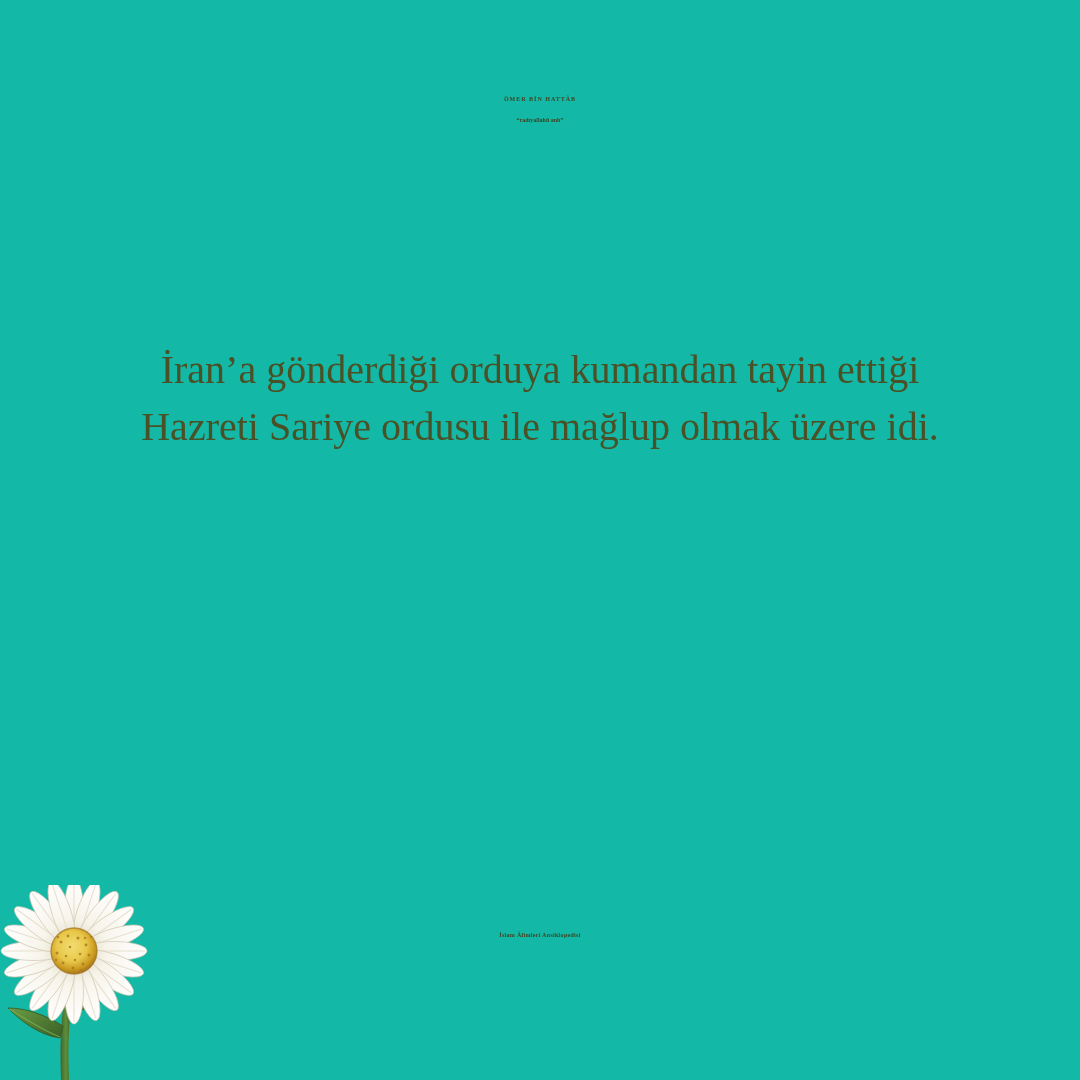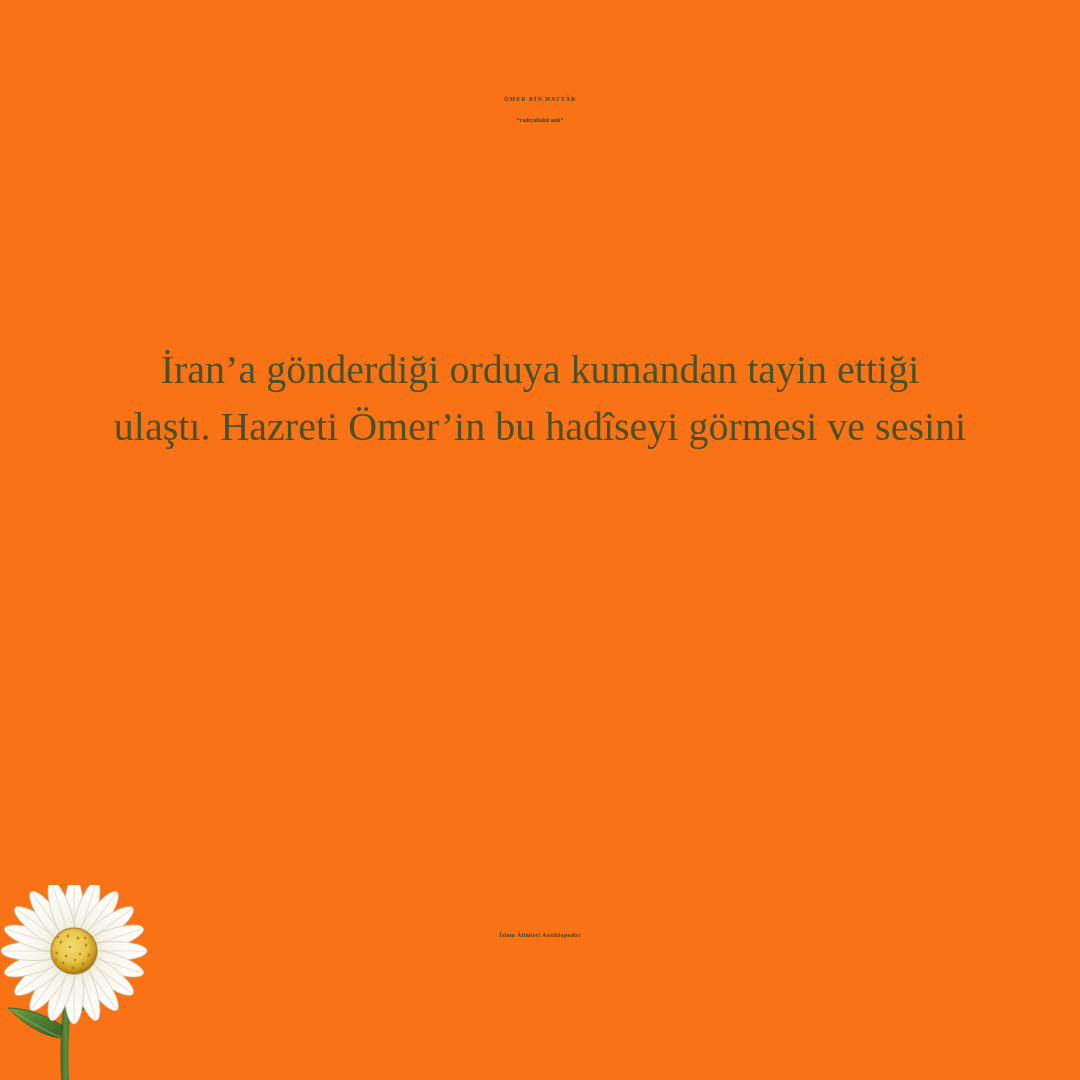--- a/index.html
+++ b/index.html
@@ -89,30 +89,30 @@
     left: -2px;
     bottom: 0;
     width: 190px;
     height: 195px;
     pointer-events: none;
   }
 </style>
 </head>
 <body>
 
-<div id="card" style="background: #f97316;">
+<div id="card" style="background: #14b8a6;">
 
   <div id="header">
     <h1 id="title" style="color: rgb(62, 69, 34); font-size: 6px;">ÖMER BİN HATTÂB</h1>
     <h2 id="subtitle" style="color: rgb(62, 69, 34); font-size: 6px;">“radıyallahü anh”</h2>
   </div>
 
   <div id="body-text" style="color: rgb(74, 81, 38);">
     <span class="line">İran’a gönderdiği orduya kumandan tayin ettiği</span>
-    <span class="line">ulaştı. Hazreti Ömer’in bu hadîseyi görmesi ve sesini</span>
+    <span class="line">Hazreti Sariye ordusu ile mağlup olmak üzere idi.</span>
   </div>
 
   <div id="footer">
     <p id="source-label" style="color: rgb(62, 69, 34); font-size: 6px;">İslam Âlimleri Ansiklopedisi</p>
   </div>
 
   <svg id="flower" viewBox="0 0 190 195" aria-hidden="true">
     <defs>
       <radialGradient id="centerGrad" cx="45%" cy="40%" r="62%">
         <stop offset="0%" stop-color="#f2dc72"></stop>

